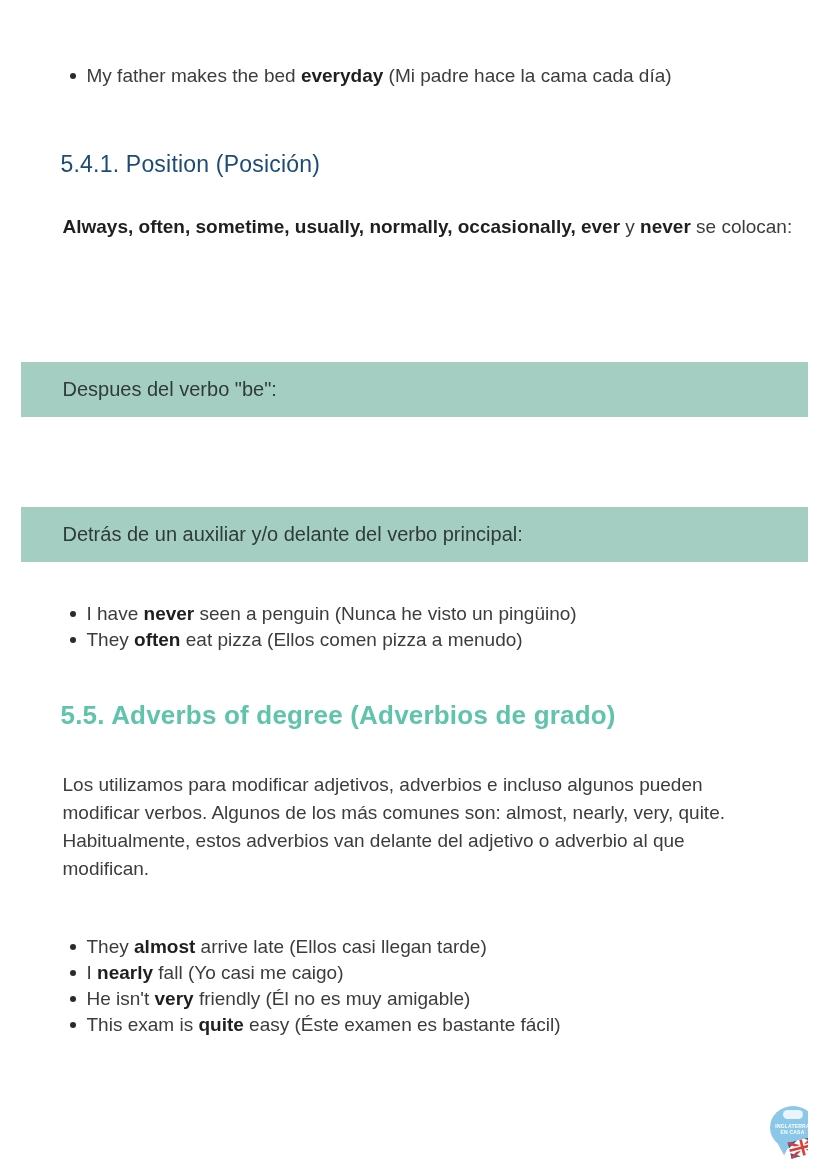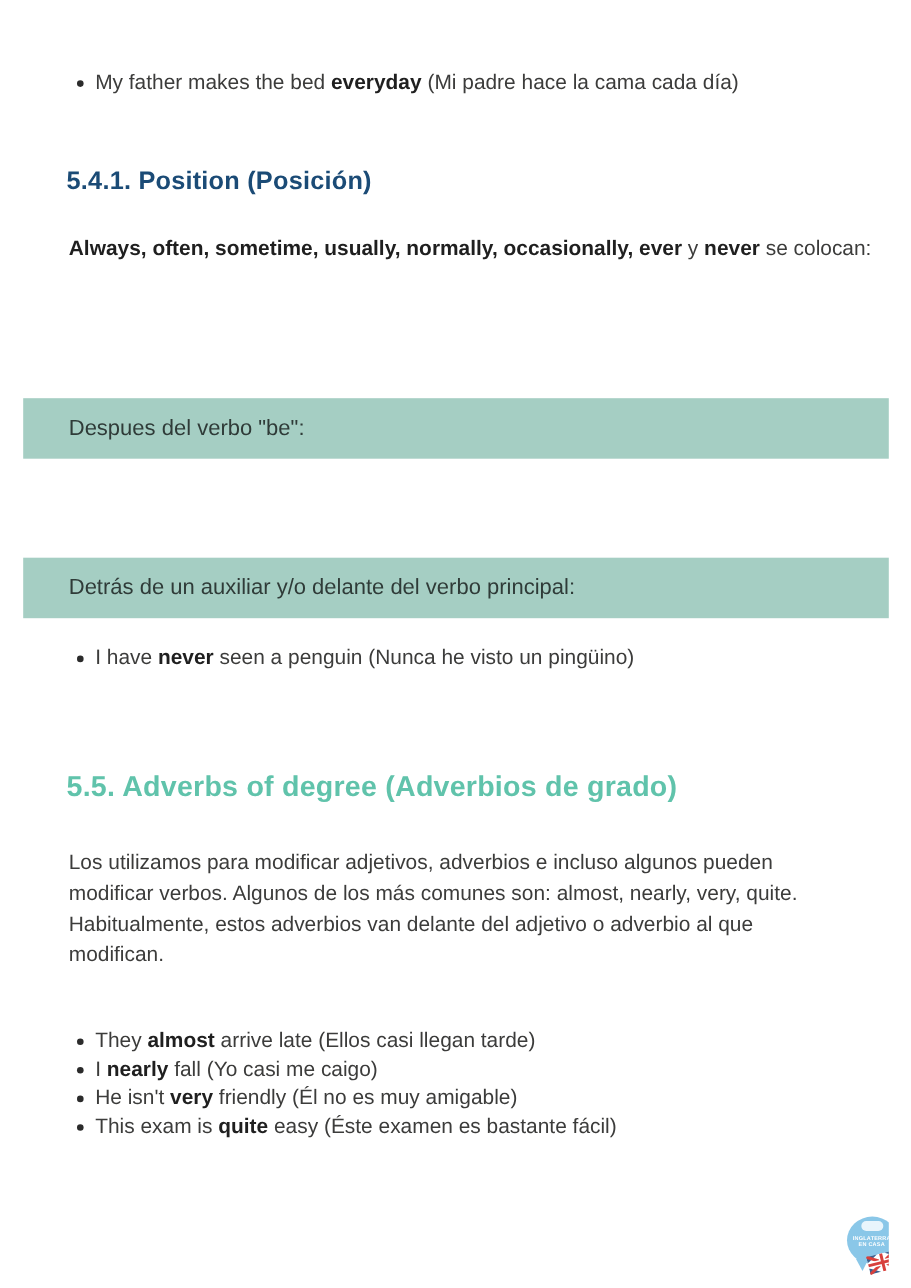--- a/index.html
+++ b/index.html
@@ -17,21 +17,21 @@
     position:relative; padding-left:24px;
     font-size:19px; line-height:26px; color:#3c3c3b;
   }
   ul.bullets li::before {
     content:""; position:absolute; left:7px; top:10px;
     width:6px; height:6px; border-radius:50%; background:#2b2b2b;
   }
 
   .h-navy {
     position:absolute; left:40px;
-    font-size:23px; font-weight:bold; color:#1b4b76; letter-spacing:0.2px;
+    font-size:23px; font-weight:normal; color:#1b4b76; letter-spacing:0.2px;
   }
   .h-teal {
     position:absolute; left:40px;
     font-size:26px; font-weight:bold; color:#60c3ab; letter-spacing:0.2px;
   }
 
   .para {
     position:absolute; left:42px; width:750px;
     font-size:19px; line-height:29px; color:#3c3c3b;
   }
@@ -87,22 +87,23 @@
 
   <div class="banner" style="top:362px;">
     <span>Despues del verbo "be":</span>
   </div>
 
 
   <div class="banner" style="top:507px;">
     <span>Detrás de un auxiliar y/o delante del verbo principal:</span>
   </div>
 
-  <ul class="bullets" style="left:42px; top:586px;">
+  <ul class="bullets" style="left:42px; top:601px;">
     <li><span>I have </span><b>never</b><span> seen a penguin (Nunca he visto un pingüino)</span></li>
+    <li><span>They </span><b>often</b><span> eat pizza (Ellos comen pizza a menudo)</span></li>
   </ul>
 
   <h2 class="h-teal" style="top:700px;">5.5. Adverbs of degree (Adverbios de grado)</h2>
 
   <div class="para para2" style="top:771px;">
     <span>Los utilizamos para modificar adjetivos, adverbios e incluso algunos pueden modificar verbos. Algunos de los más comunes son: almost, nearly, very, quite. Habitualmente, estos adverbios van delante del adjetivo o adverbio al que modifican.</span>
   </div>
 
   <ul class="bullets" style="left:42px; top:934px;">
     <li><span>They </span><b>almost</b><span> arrive late (Ellos casi llegan tarde)</span></li>

